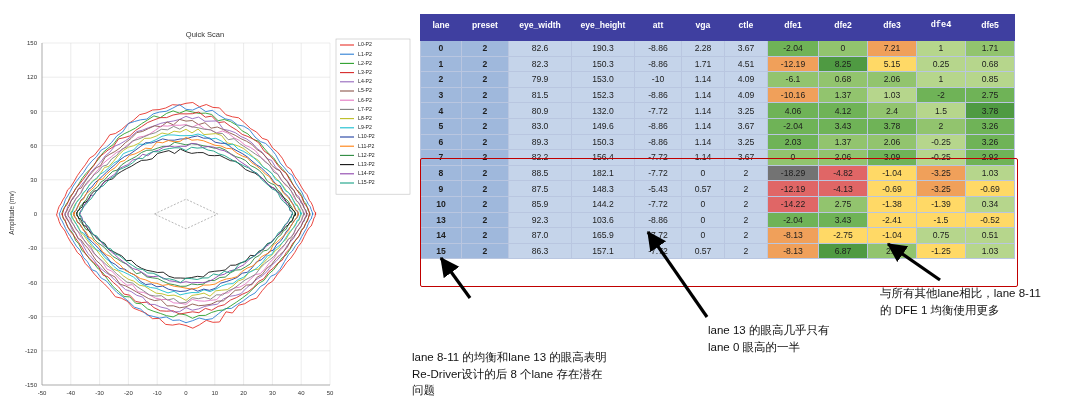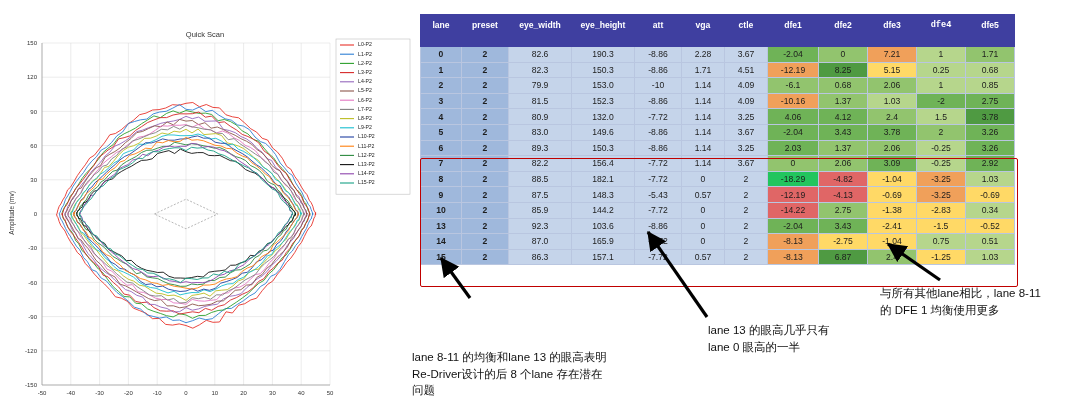--- a/index.html
+++ b/index.html
@@ -61,21 +61,21 @@
     font-family: "Liberation Sans", sans-serif;
     width: 545px;
     table-layout: fixed;
   }
   table.scan th {
     background: #3f3fa0;
     color: #ffffff;
     font-weight: bold;
     font-size: 8.6px;
     text-align: center;
-    padding: 2px 0 14px 0;
+    padding: 2px 0 8px 0;
     border: 0.5px solid #3f3fa0;
     height: 15px;
   }
   table.scan td {
     text-align: center;
     padding: 0;
     border: 0.4px solid #b9c6e0;
     height: 14.6px;
     color: #1d1d1d;
   }
@@ -84,21 +84,21 @@
   .col-idx { color: #24249b; font-weight: bold; }
   .neg { color: #9a2020; }
   
   .h-dgreen { background: #4f9a42; }
   .h-green  { background: #6fb357; }
   .h-lgreen { background: #92c46e; }
   .h-pgreen { background: #b6d68c; }
   .h-yellow { background: #ffd966; }
   .h-orange { background: #f0a05a; }
   .h-red    { background: #e06666; }
-  .h-dred   { background: #22c55e; }
+  .h-dred   { background: #737373; }
 
   #highlight-box {
     position: absolute;
     border: 1.6px solid #c00000;
     border-radius: 2px;
     pointer-events: none;
   }
 
   
   .annot {
@@ -396,21 +396,21 @@
           <td class="c-blue-strong col-idx">10</td>
           <td class="c-blue-strong col-idx">2</td>
           <td class="c-lightblue">85.9</td>
           <td class="c-lightblue">144.2</td>
           <td class="c-lightblue neg">-7.72</td>
           <td class="c-lightblue">0</td>
           <td class="c-lightblue">2</td>
           <td class="h-red neg">-14.22</td>
           <td class="h-lgreen">2.75</td>
           <td class="h-yellow neg">-1.38</td>
-          <td class="h-yellow neg">-2.83</td>
+          <td class="h-yellow neg">-1.39</td>
           <td class="h-pgreen">0.34</td>
         </tr>
         <tr>
           <td class="c-blue-strong col-idx">13</td>
           <td class="c-blue-strong col-idx">2</td>
           <td class="c-lightblue">92.3</td>
           <td class="c-lightblue">103.6</td>
           <td class="c-lightblue neg">-8.86</td>
           <td class="c-lightblue">0</td>
           <td class="c-lightblue">2</td>

